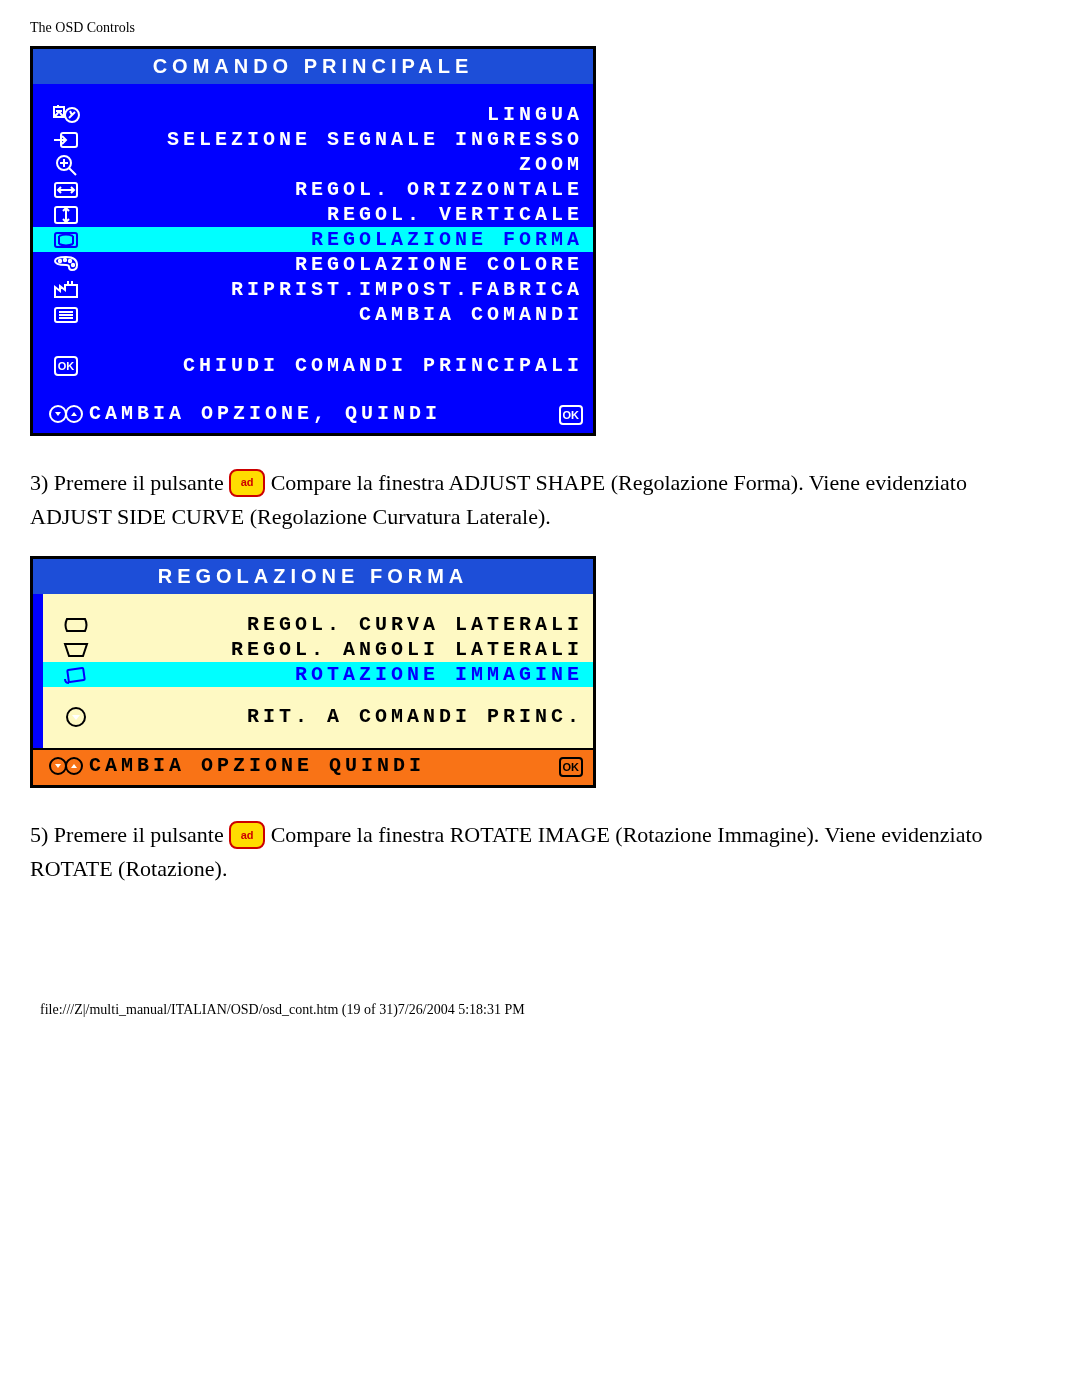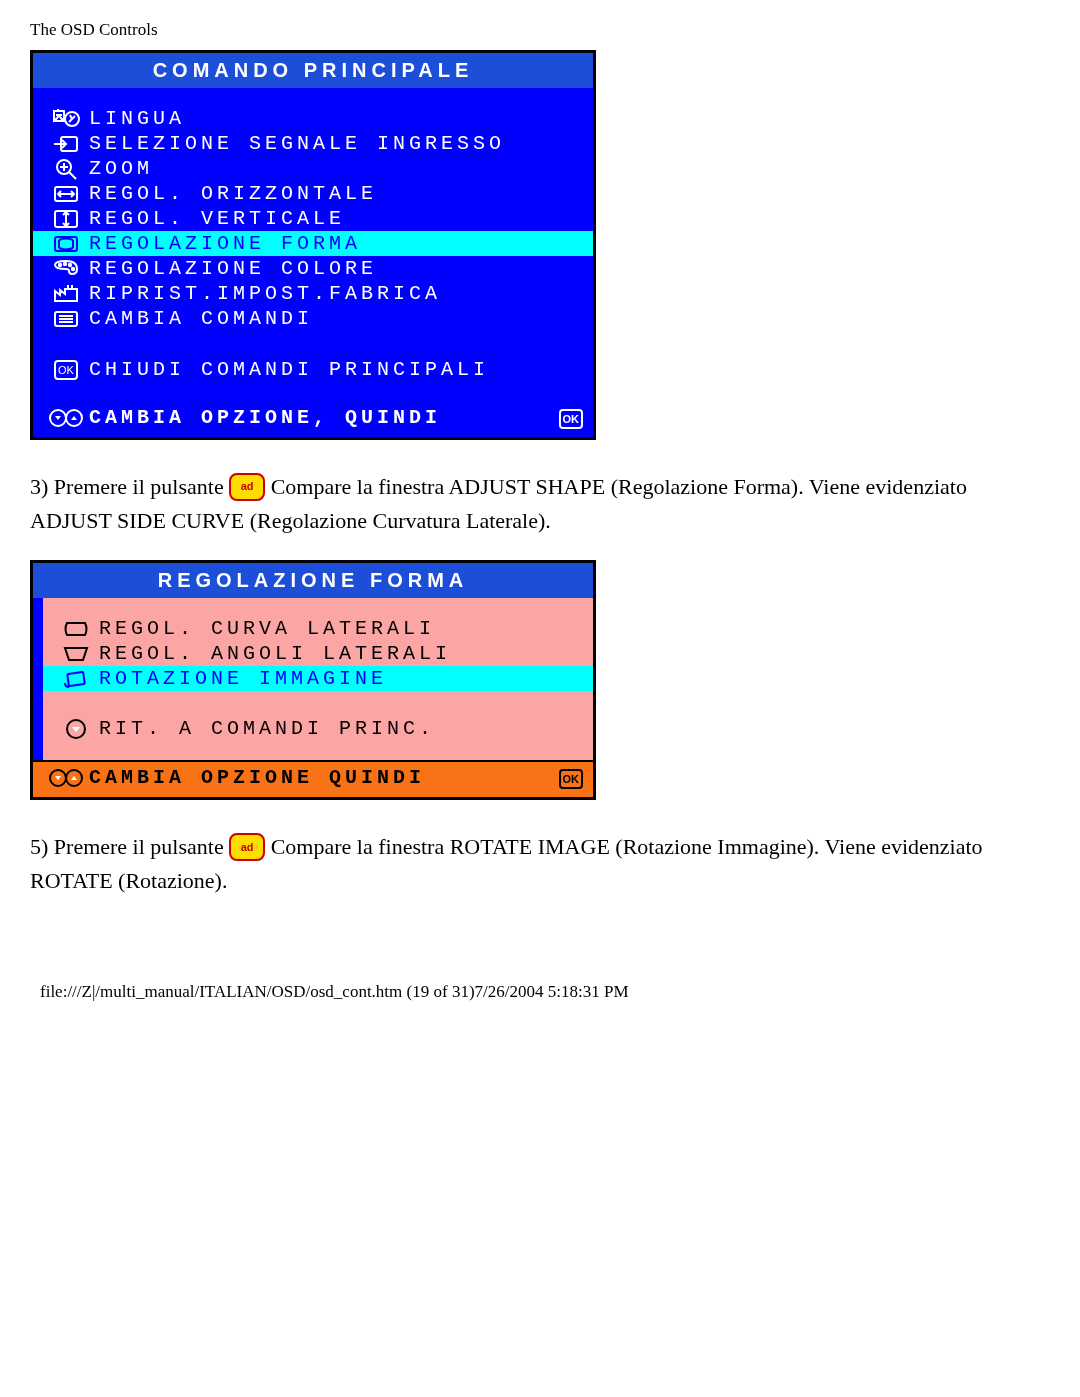--- a/index.html
+++ b/index.html
@@ -7,21 +7,21 @@
     padding: 0;
     font-family: "Times New Roman", serif;
     background: #fff;
     color: #000;
     width: 1080px;
   }
   .page {
     padding: 20px 30px;
   }
   .header-title {
-    font-size: 17px;
+    font-size: 14px;
     margin-bottom: 10px;
   }
   .osd-box {
     border: 3px solid #000;
     background: #0000ff;
     width: 560px;
     margin: 5px 0 30px 0;
   }
   .osd-titlebar {
     background: #1d4ed8;
@@ -35,23 +35,24 @@
   }
   .osd-body {
     padding: 18px 0 6px 0;
   }
   .osd-row {
     display: flex;
     align-items: center;
     padding: 1px 10px;
     color: #fff;
     font-family: "Courier New", monospace;
-    font-weight: normal;
+    font-weight: bold;
     letter-spacing: 4px;
     font-size: 20px;
+    text-align: right;
   }
   .osd-row.selected {
     background: #00ffff;
     color: #0000ff;
   }
   .osd-row.selected .osd-icon {
     color: #0000ff;
   }
   .osd-row.selected .osd-icon svg { stroke: #0000ff; }
   .osd-icon {
@@ -79,41 +80,41 @@
     letter-spacing: 4px;
     font-size: 20px;
   }
   .osd-footer .osd-icon svg { stroke: #fff; }
   .osd-footer .ok-end {
     margin-left: 18px;
   }
 
   
   .osd-box.white .osd-body {
-    background: #fca5a5;
+    background: #fef9c3;
     margin-left: 10px;
   }
   .osd-box.white .osd-row {
     color: #000;
   }
   .osd-box.white .osd-row .osd-icon svg { stroke: #000; }
   .osd-box.white .osd-row.selected {
     background: #00ffff;
     color: #0000ff;
   }
   .osd-box.white .osd-row.selected .osd-icon svg { stroke: #0000ff; }
   .osd-box.white .osd-footer {
     background: #f97316;
     color: #000;
     border-top: 2px solid #000;
   }
   .osd-box.white .osd-footer .osd-icon svg { stroke: #000; }
   .osd-box.white .back-row {
     color: #000;
-    padding-top: 26px;
+    padding-top: 18px;
     padding-bottom: 14px;
   }
 
   .instruction {
     font-size: 22px;
     line-height: 1.55;
     margin: 22px 0;
   }
   .btn-ok {
     display: inline-flex;
@@ -146,22 +147,22 @@
     top: -2px;
   }
   .btn-down::after {
     content: "";
     border-left: 6px solid transparent;
     border-right: 6px solid transparent;
     border-top: 9px solid #000;
   }
 
   .footer-path {
-    font-size: 17px;
-    margin-top: 84px;
+    font-size: 14px;
+    margin-top: 116px;
     padding: 0 10px 14px 10px;
     font-family: Liberation Serif, serif;
   }
 
   .ok-badge {
     display: inline-flex;
     align-items: center;
     justify-content: center;
     border: 2px solid currentColor;
     border-radius: 4px;

